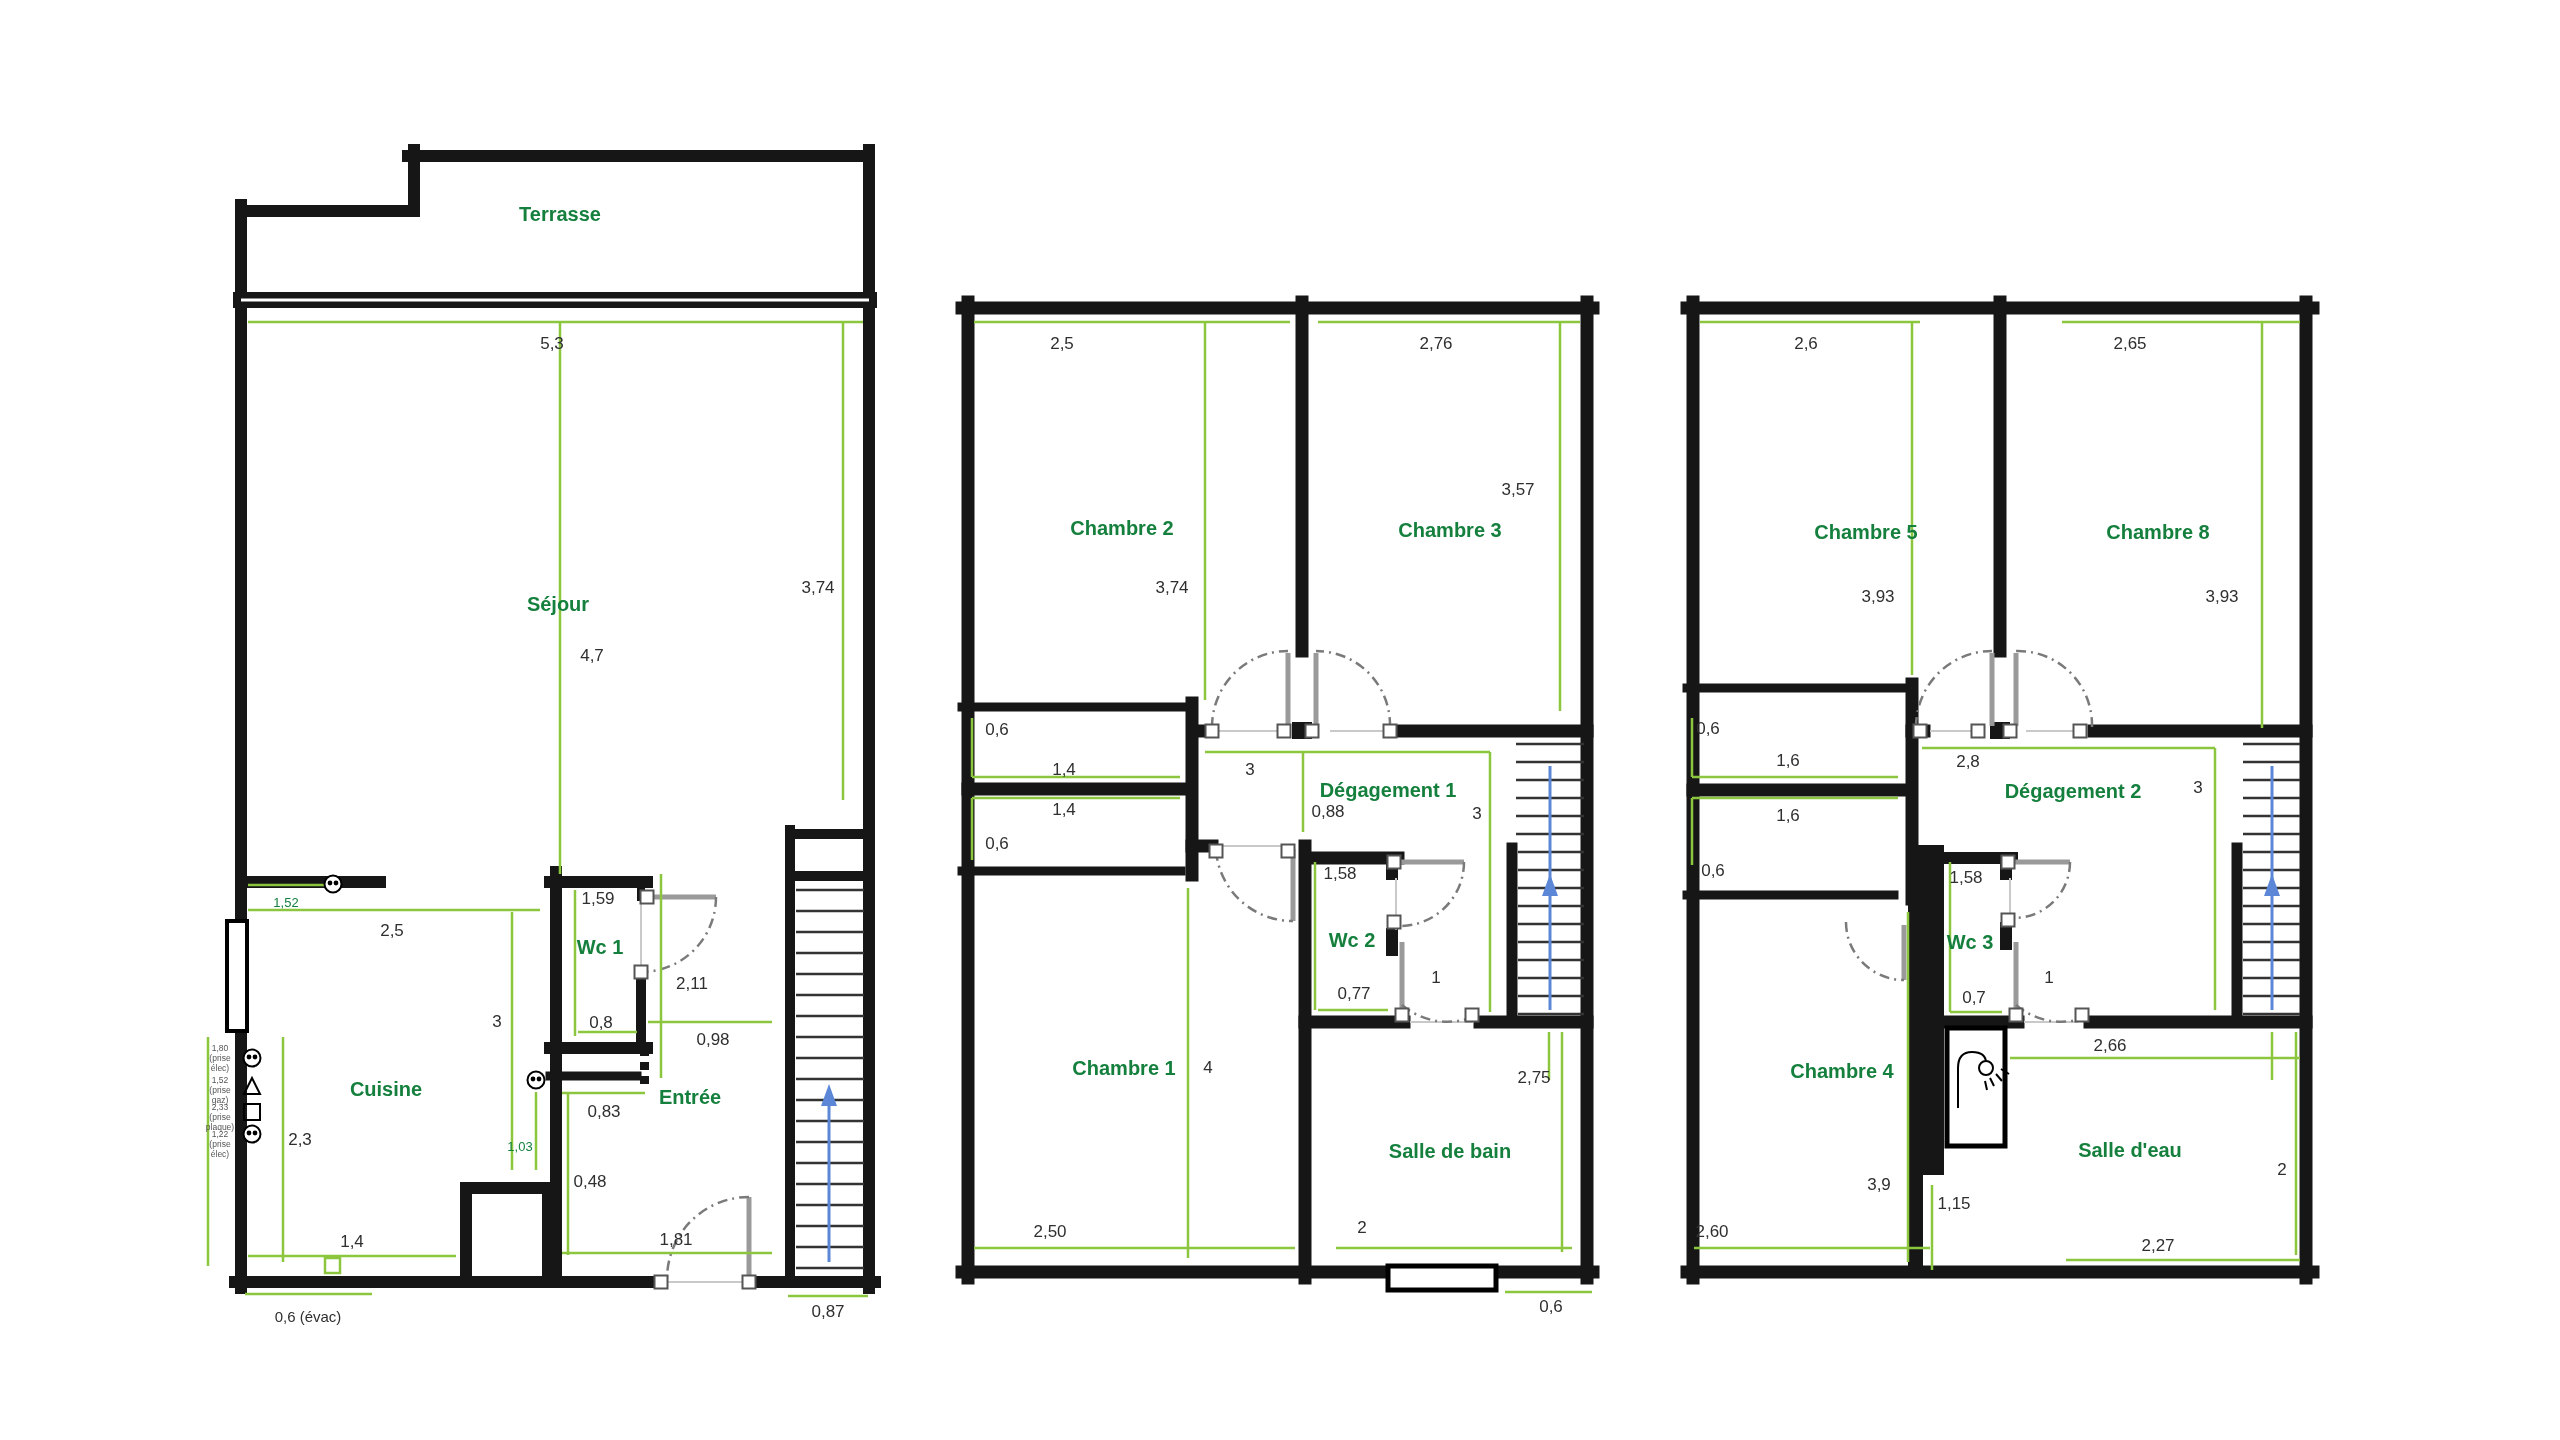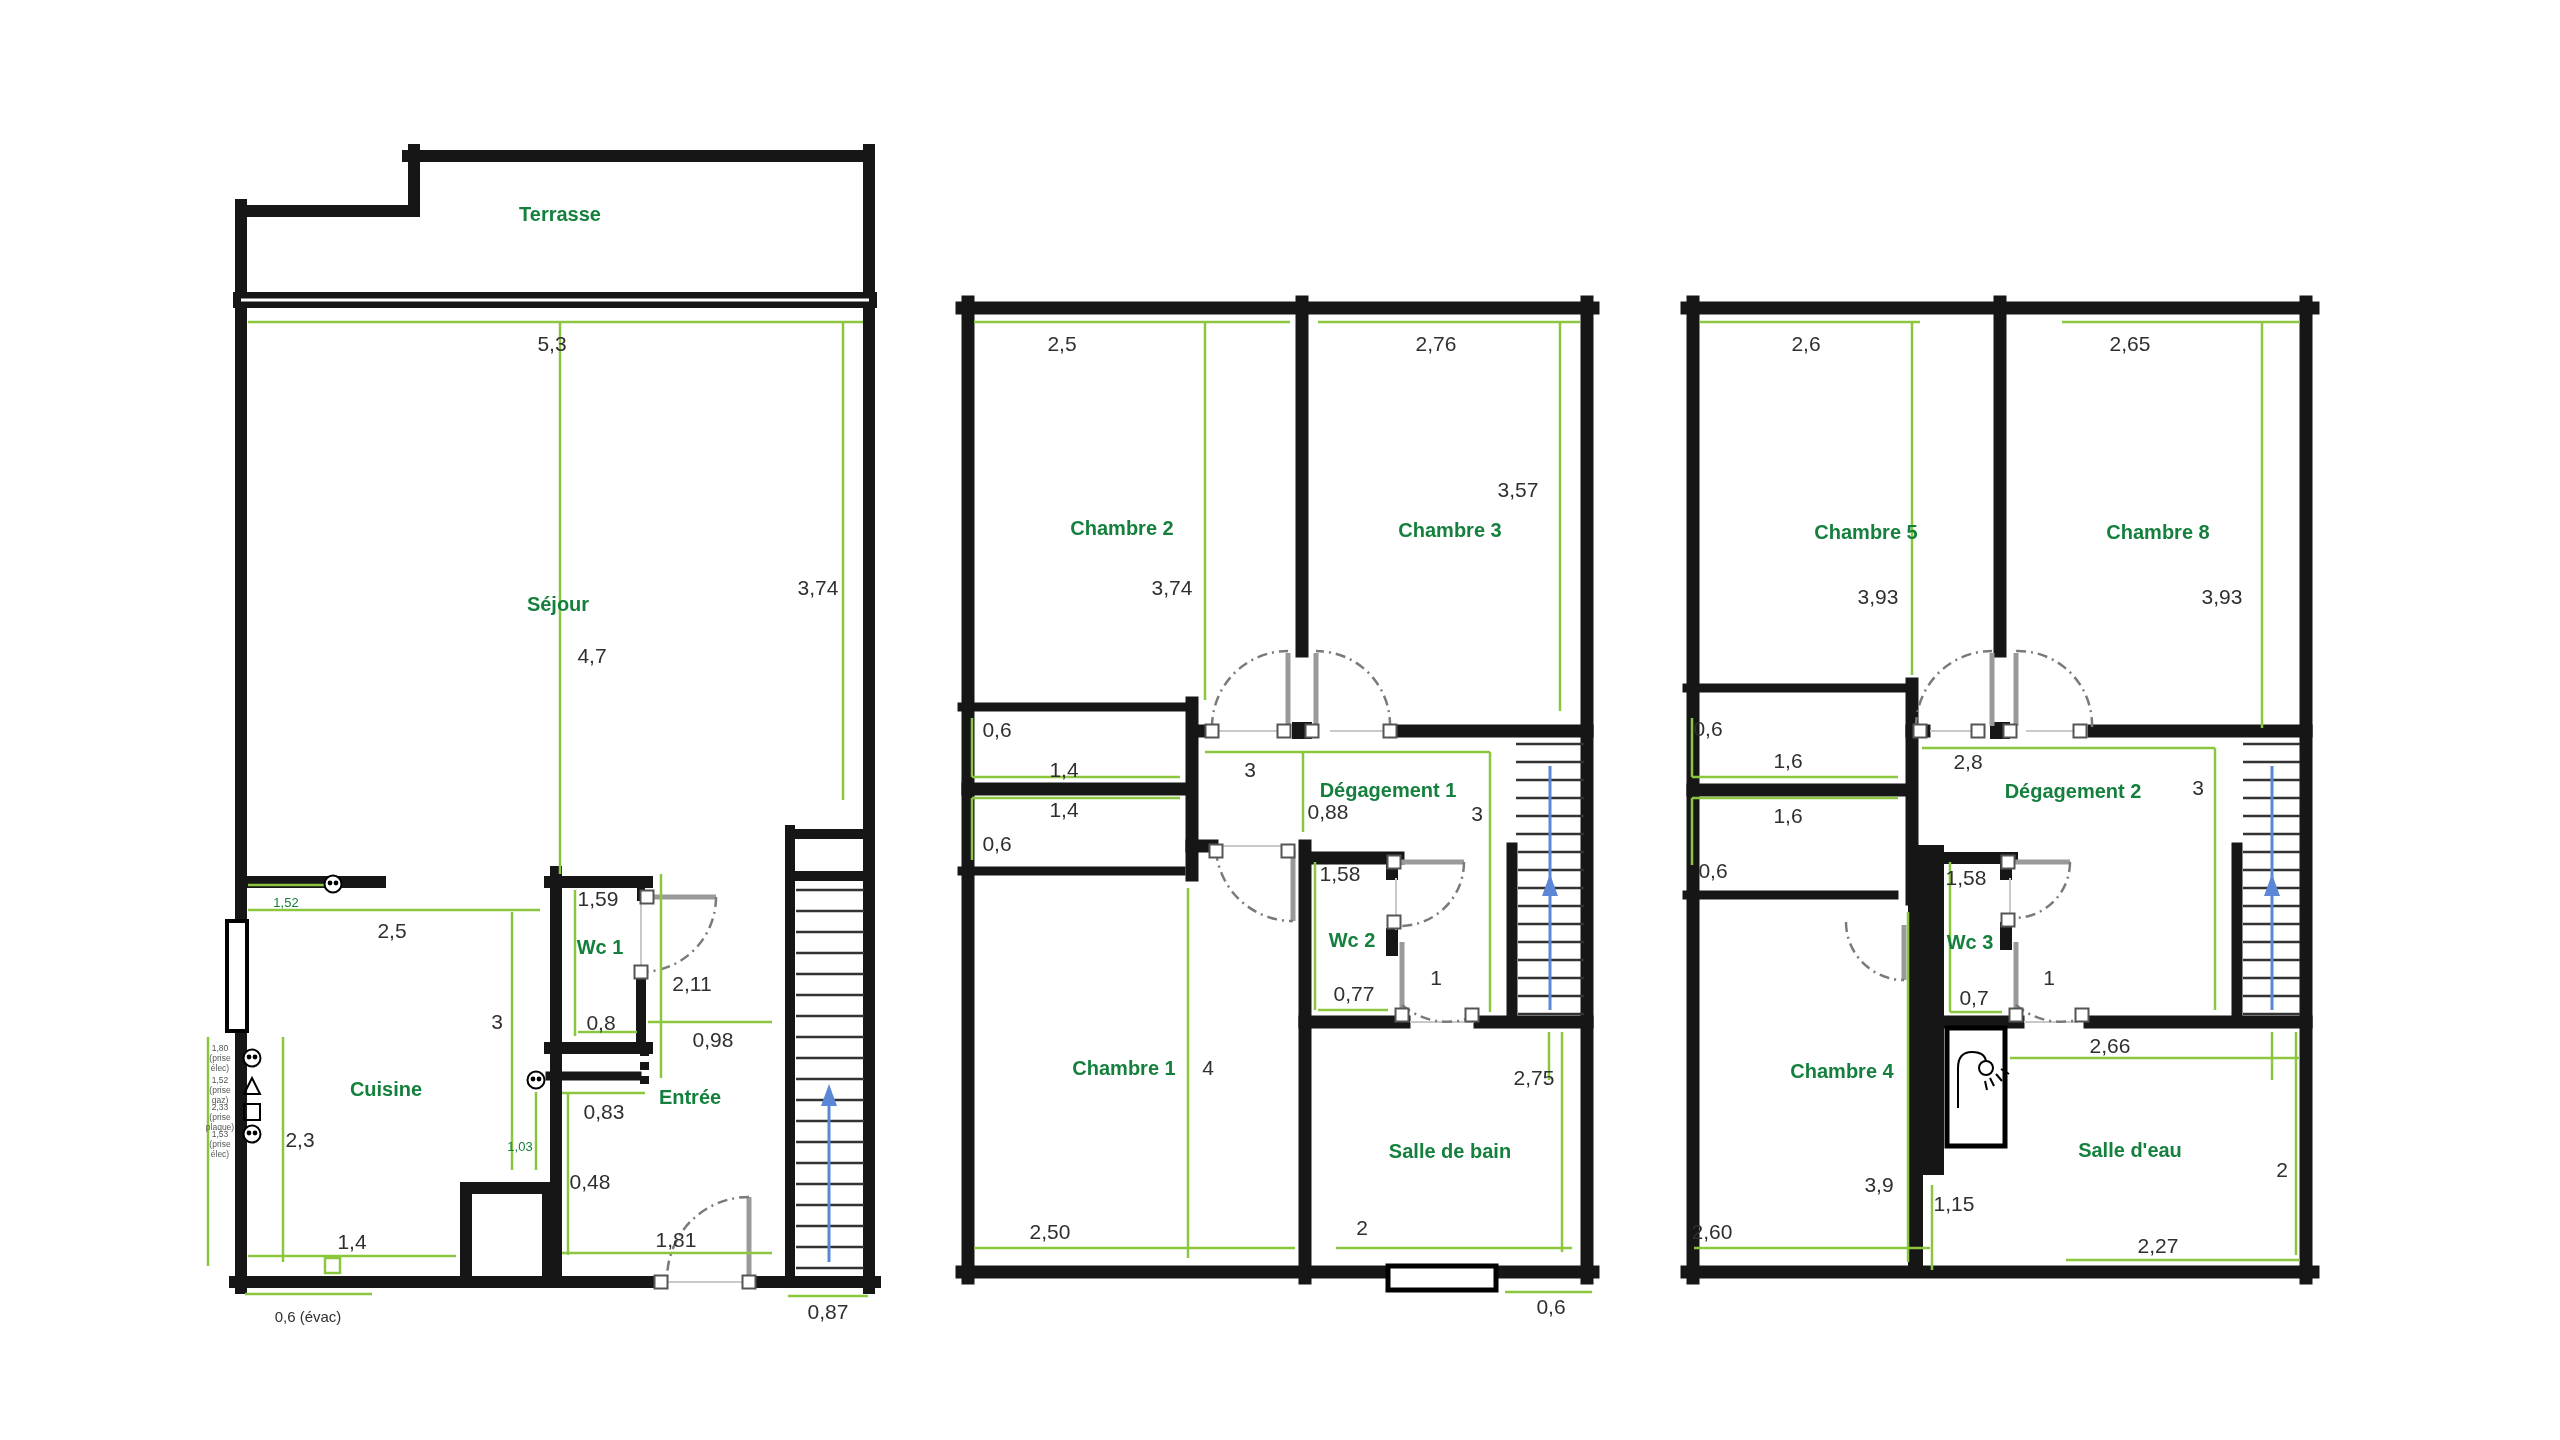--- a/index.html
+++ b/index.html
@@ -1,21 +1,21 @@
 <!DOCTYPE html>
 <html><head>
 <meta charset="utf-8">
 <style>
   html,body{margin:0;padding:0;background:#fff;}
   .canvas{position:relative;width:2560px;height:1440px;background:#fff;overflow:hidden;
           font-family:"Liberation Sans", sans-serif;}
   svg{position:absolute;left:0;top:0;}
   .lbl{position:absolute;transform:translate(-50%,-50%);white-space:nowrap;color:#3a3a3a;}
   .room{font-weight:700;font-size:20px;color:#15803d;}
-  .dim{font-size:21px;color:#2f2f2f;}
+  .dim{font-size:17px;color:#2f2f2f;}
   .dim-sm{font-size:13px;color:#15803d;}
   .dim-md{font-size:15px;color:#2f2f2f;}
   .tiny{font-size:8.5px;line-height:1.2;color:#555;width:36px;white-space:normal;
         text-align:center;transform:translate(0,-50%);}
 </style>
 </head>
 <body>
 
 <div class="canvas">
 
@@ -247,21 +247,21 @@
 <div class="lbl dim" style="left:692px;top:984px">2,11</div>
 <div class="lbl dim" style="left:713px;top:1040px">0,98</div>
 <div class="lbl room" style="left:690px;top:1097px">Entrée</div>
 <div class="lbl dim" style="left:604px;top:1112px">0,83</div>
 <div class="lbl dim" style="left:590px;top:1182px">0,48</div>
 <div class="lbl dim" style="left:676px;top:1240px">1,81</div>
 <div class="lbl dim" style="left:828px;top:1312px">0,87</div>
 <div class="lbl tiny" style="left:202px;top:1058px">1,80 (prise élec)</div>
 <div class="lbl tiny" style="left:202px;top:1090px">1,52 (prise gaz)</div>
 <div class="lbl tiny" style="left:202px;top:1117px">2,33 (prise plaque)</div>
-<div class="lbl tiny" style="left:202px;top:1144px">1,53 (prise élec)</div>
+<div class="lbl tiny" style="left:202px;top:1144px">1,22 (prise élec)</div>
 
 <div class="lbl room" style="left:1122px;top:528px">Chambre 2</div>
 <div class="lbl dim" style="left:1062px;top:344px">2,5</div>
 <div class="lbl dim" style="left:1172px;top:588px">3,74</div>
 <div class="lbl room" style="left:1450px;top:530px">Chambre 3</div>
 <div class="lbl dim" style="left:1436px;top:344px">2,76</div>
 <div class="lbl dim" style="left:1518px;top:490px">3,57</div>
 <div class="lbl dim" style="left:997px;top:730px">0,6</div>
 <div class="lbl dim" style="left:1064px;top:770px">1,4</div>
 <div class="lbl dim" style="left:1064px;top:810px">1,4</div>

